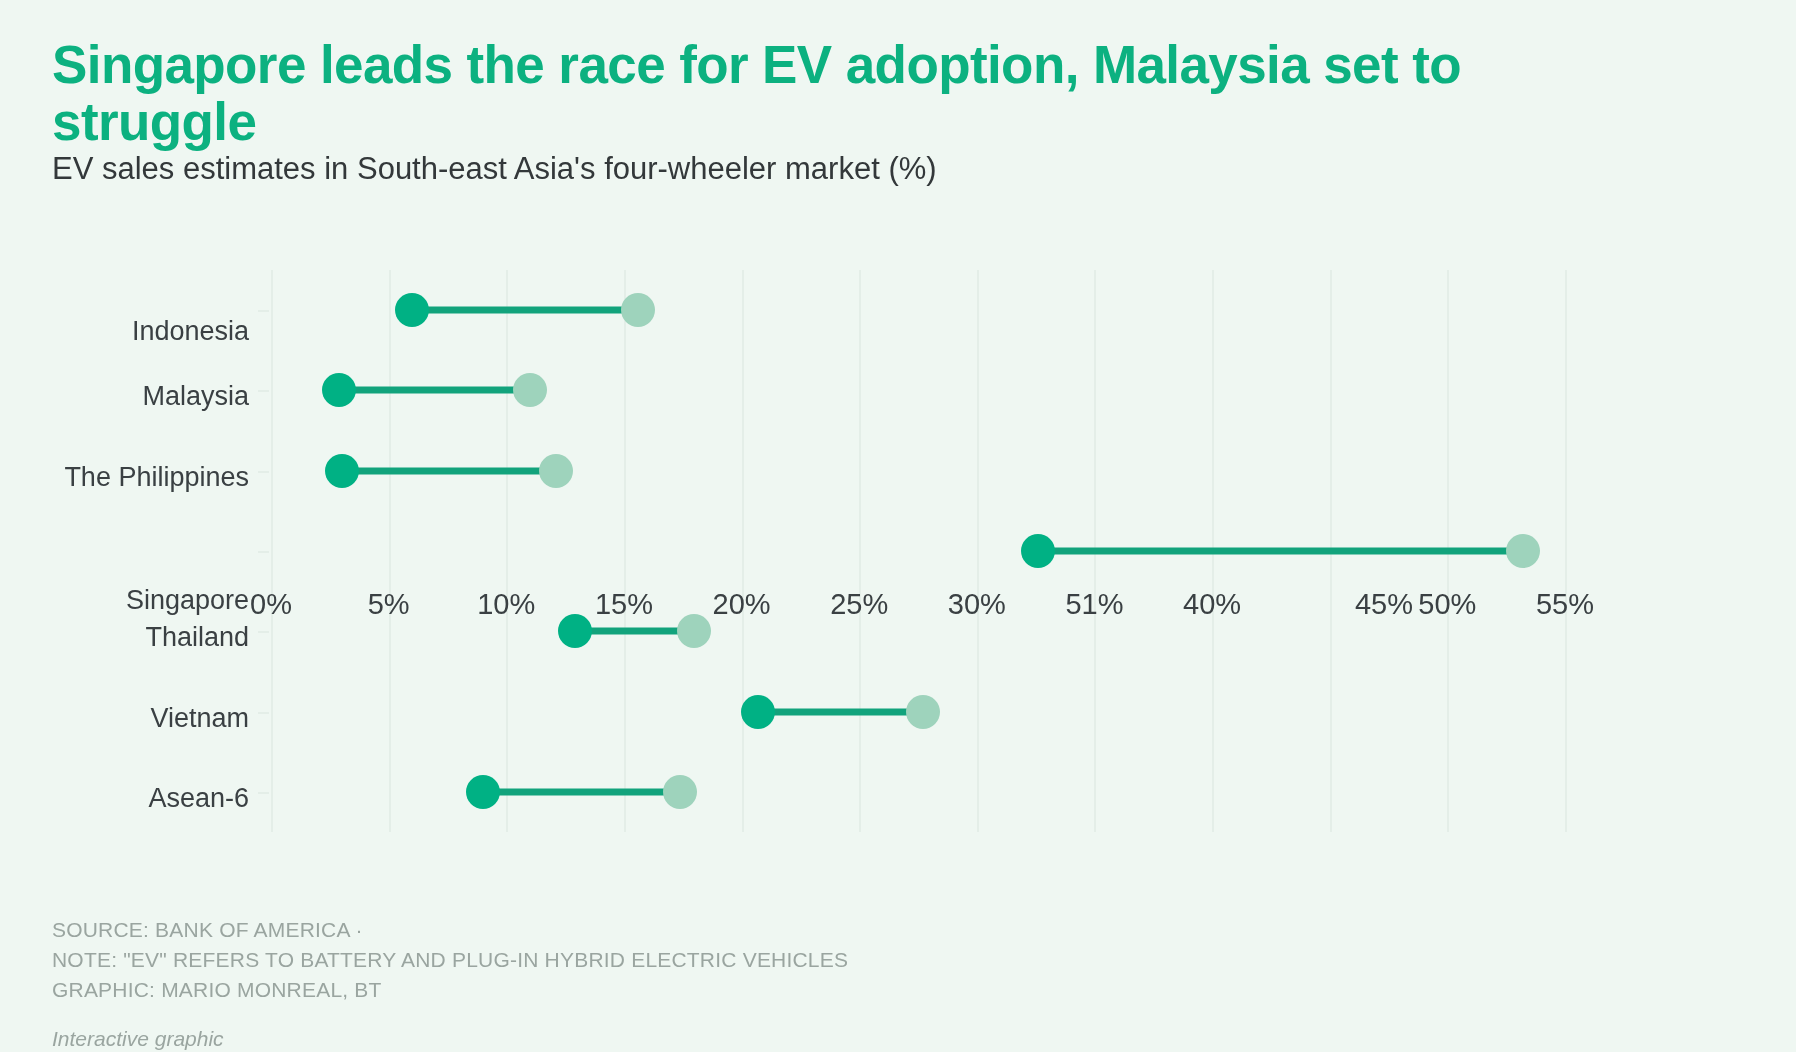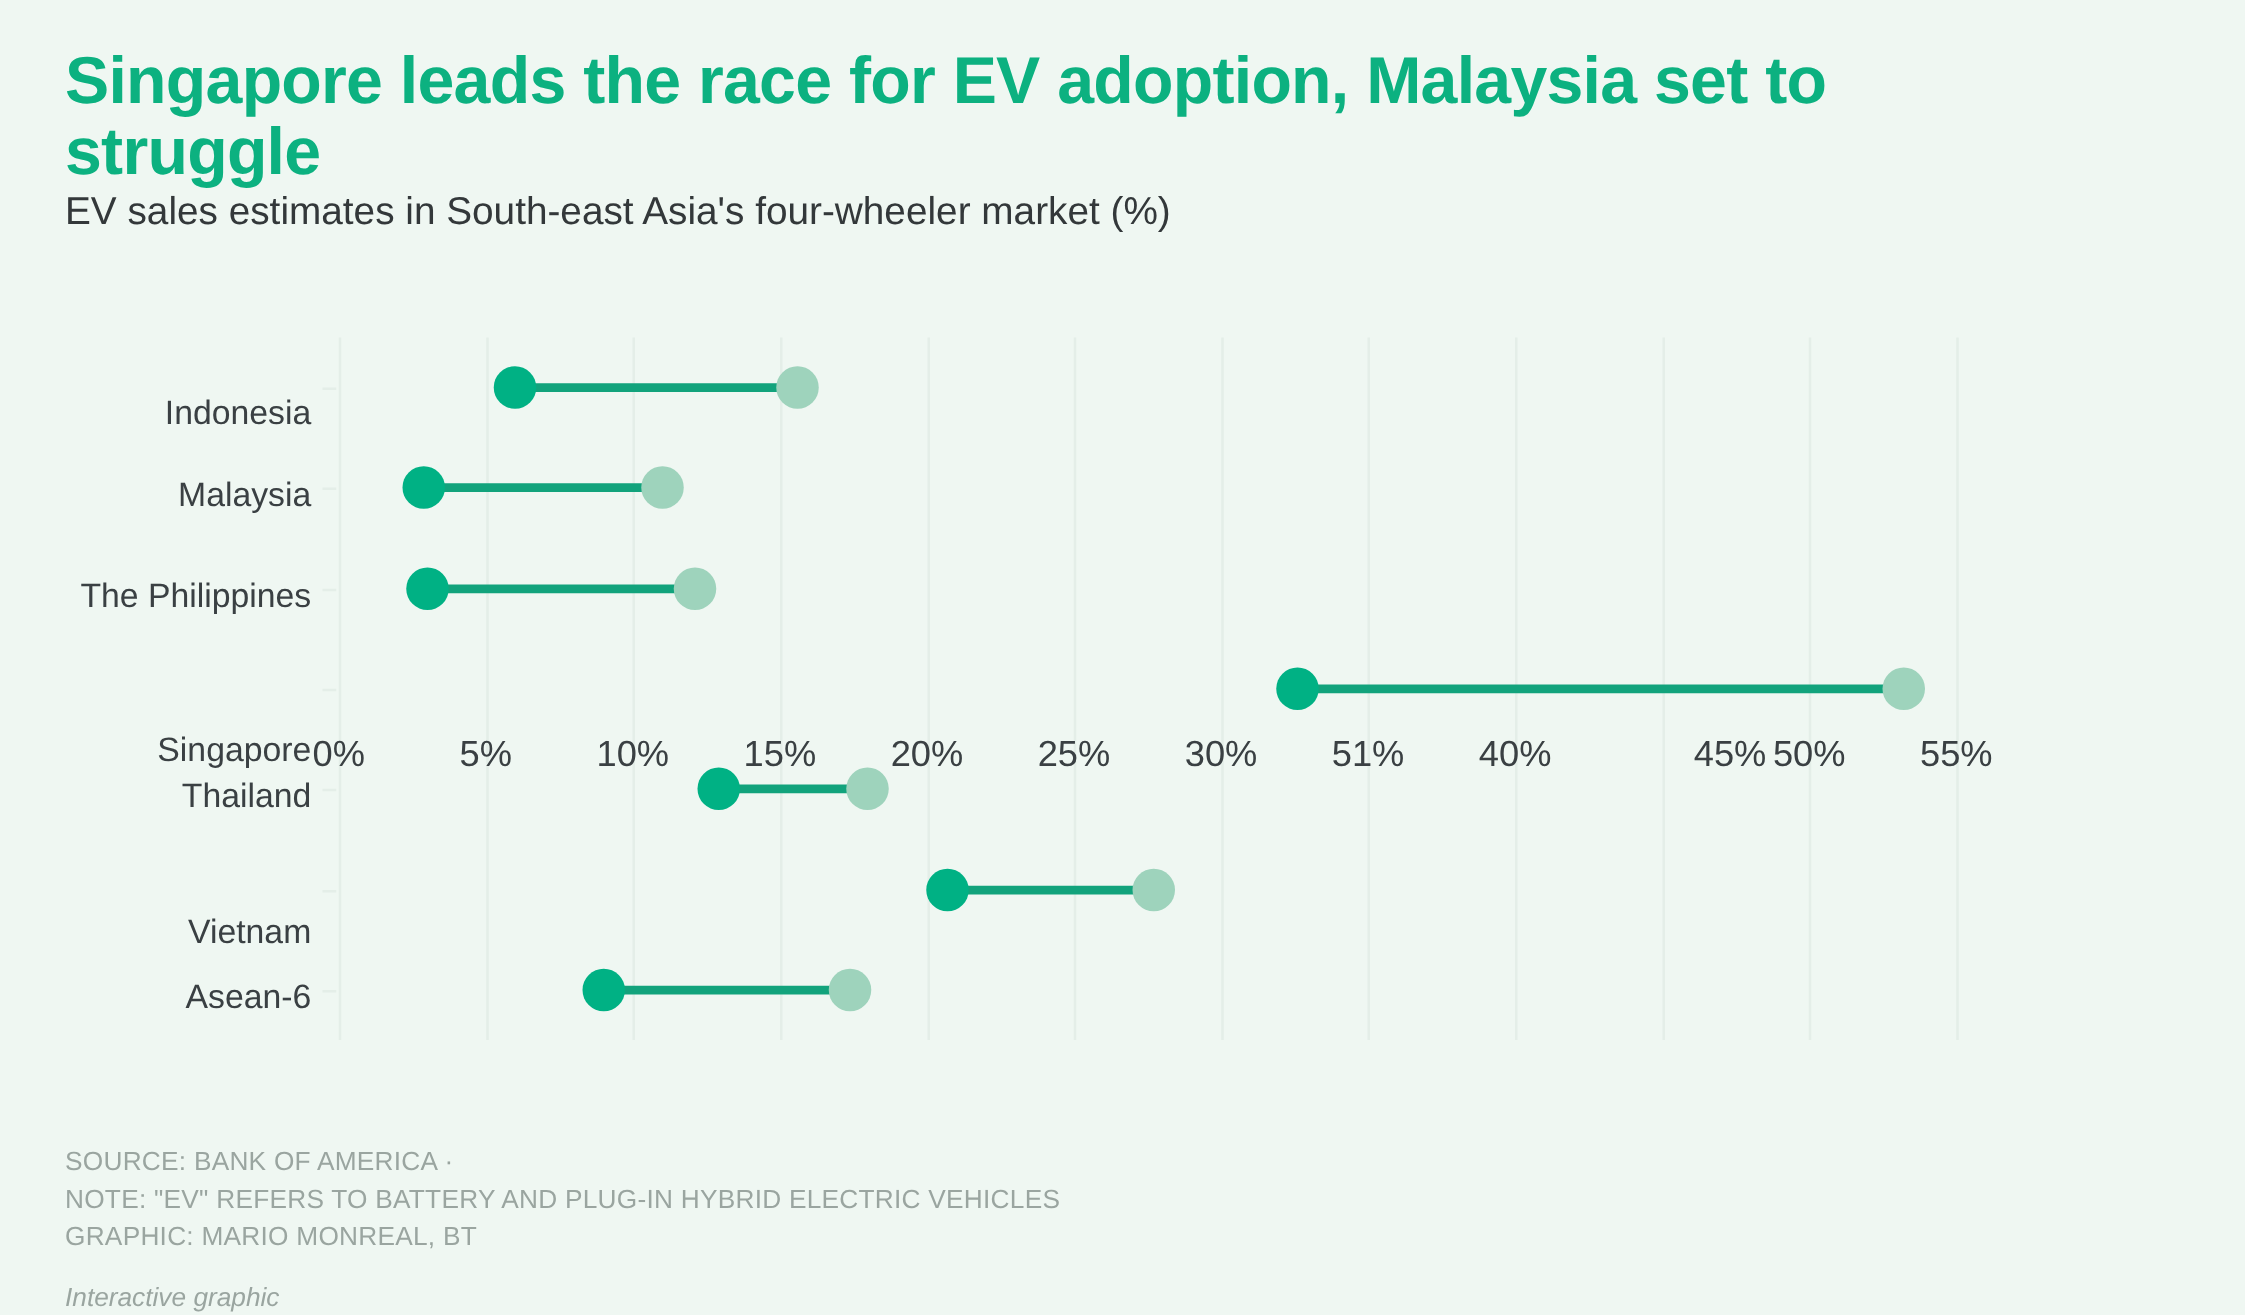--- a/index.html
+++ b/index.html
@@ -175,21 +175,21 @@
     <div class="chart-subtitle">EV sales estimates in South-east Asia's four-wheeler market (%)</div>
   </div>
 
   <div class="plot-wrap">
     <div class="cat-labels" id="cat-labels">
         <div class="cat-label" style="top: 61px; margin-left: 16px;">Indonesia</div>
         <div class="cat-label" style="top: 126.429px;">Malaysia</div>
         <div class="cat-label" style="top: 206.714px;">The Philippines</div>
         <div class="cat-label" style="top: 287px; margin-top: 43px;">Singapore</div>
         <div class="cat-label" style="top: 367.286px;">Thailand</div>
-        <div class="cat-label" style="top: 447.571px; margin-top: 28px;">Vietnam</div>
+        <div class="cat-label" style="top: 447.571px;">Vietnam</div>
         <div class="cat-label" style="top: 527.857px;">Asean-6</div>
       </div>
     <div class="plot" id="plot">
         <div class="gridline" style="left: 0px;"></div>
         <div class="gridline" style="left: 117.636px;"></div>
         <div class="gridline" style="left: 235.273px;"></div>
         <div class="gridline" style="left: 352.909px;"></div>
         <div class="gridline" style="left: 470.545px;"></div>
         <div class="gridline" style="left: 588.182px;"></div>
         <div class="gridline" style="left: 705.818px;"></div>

